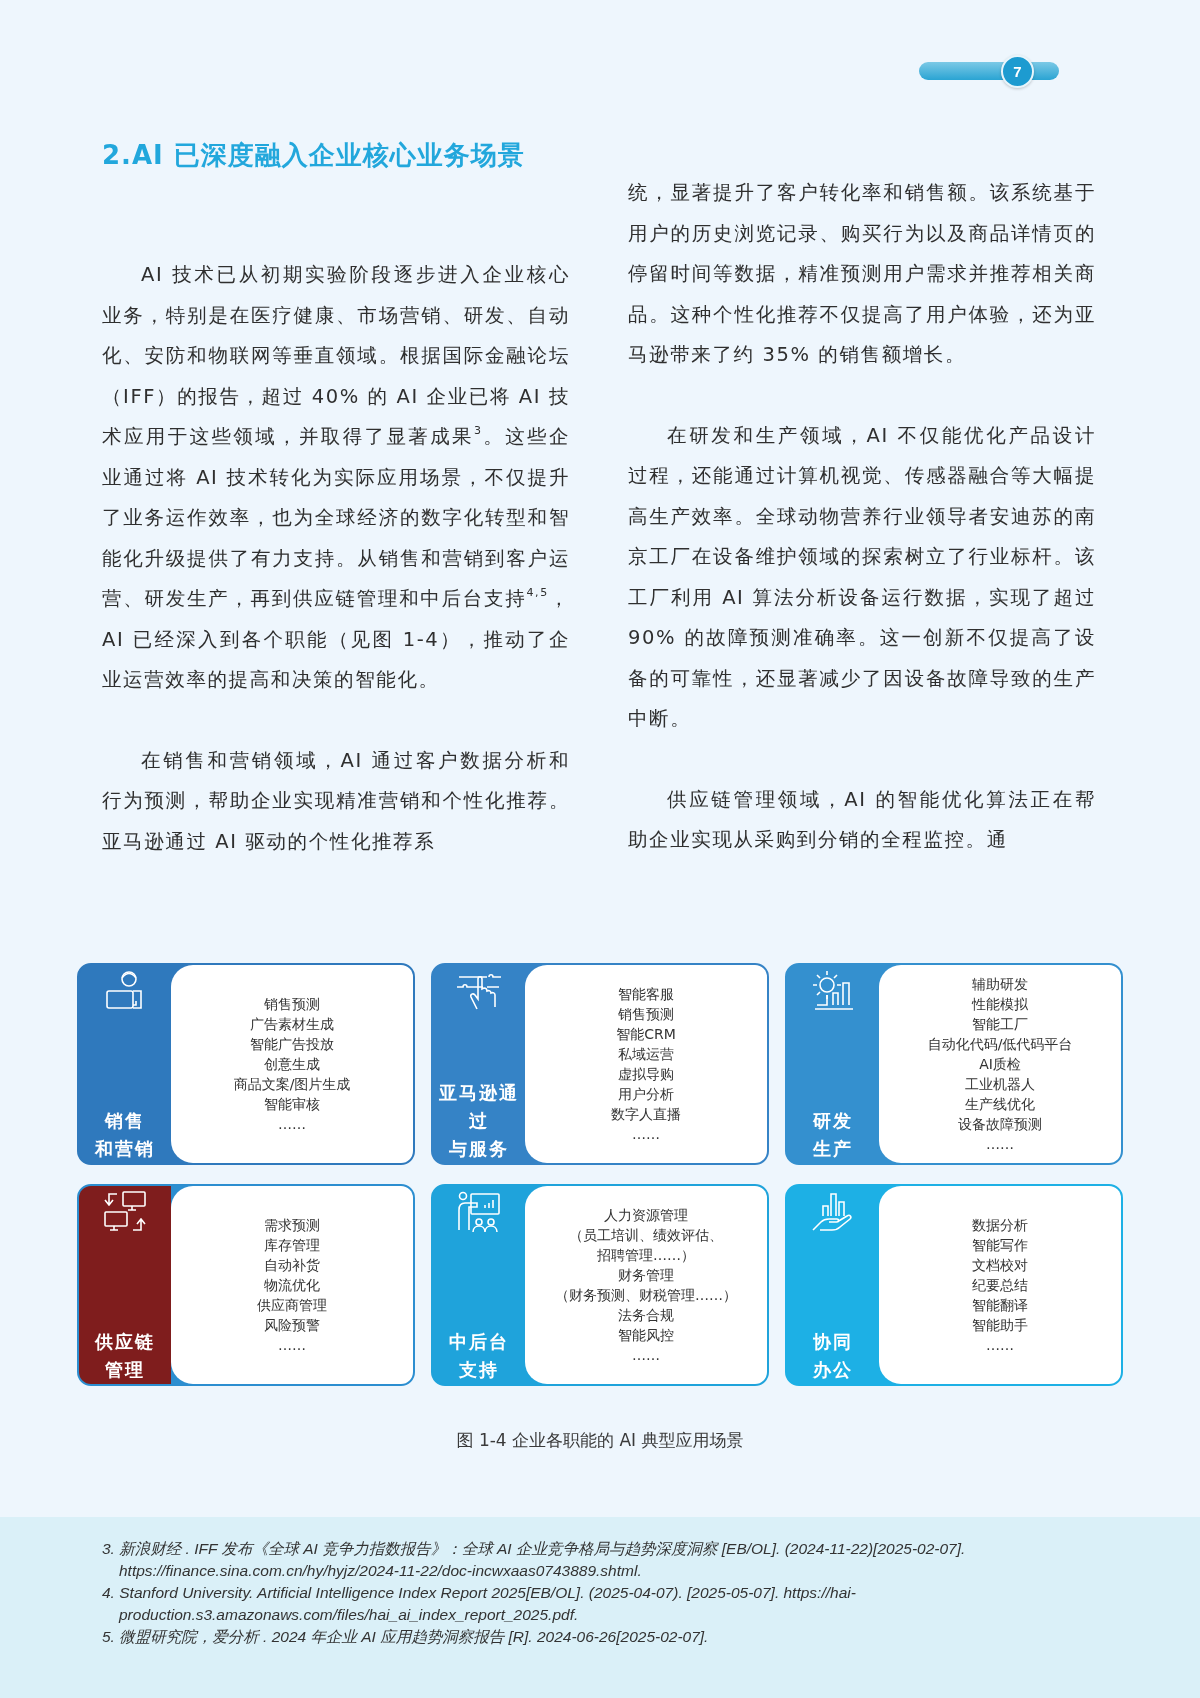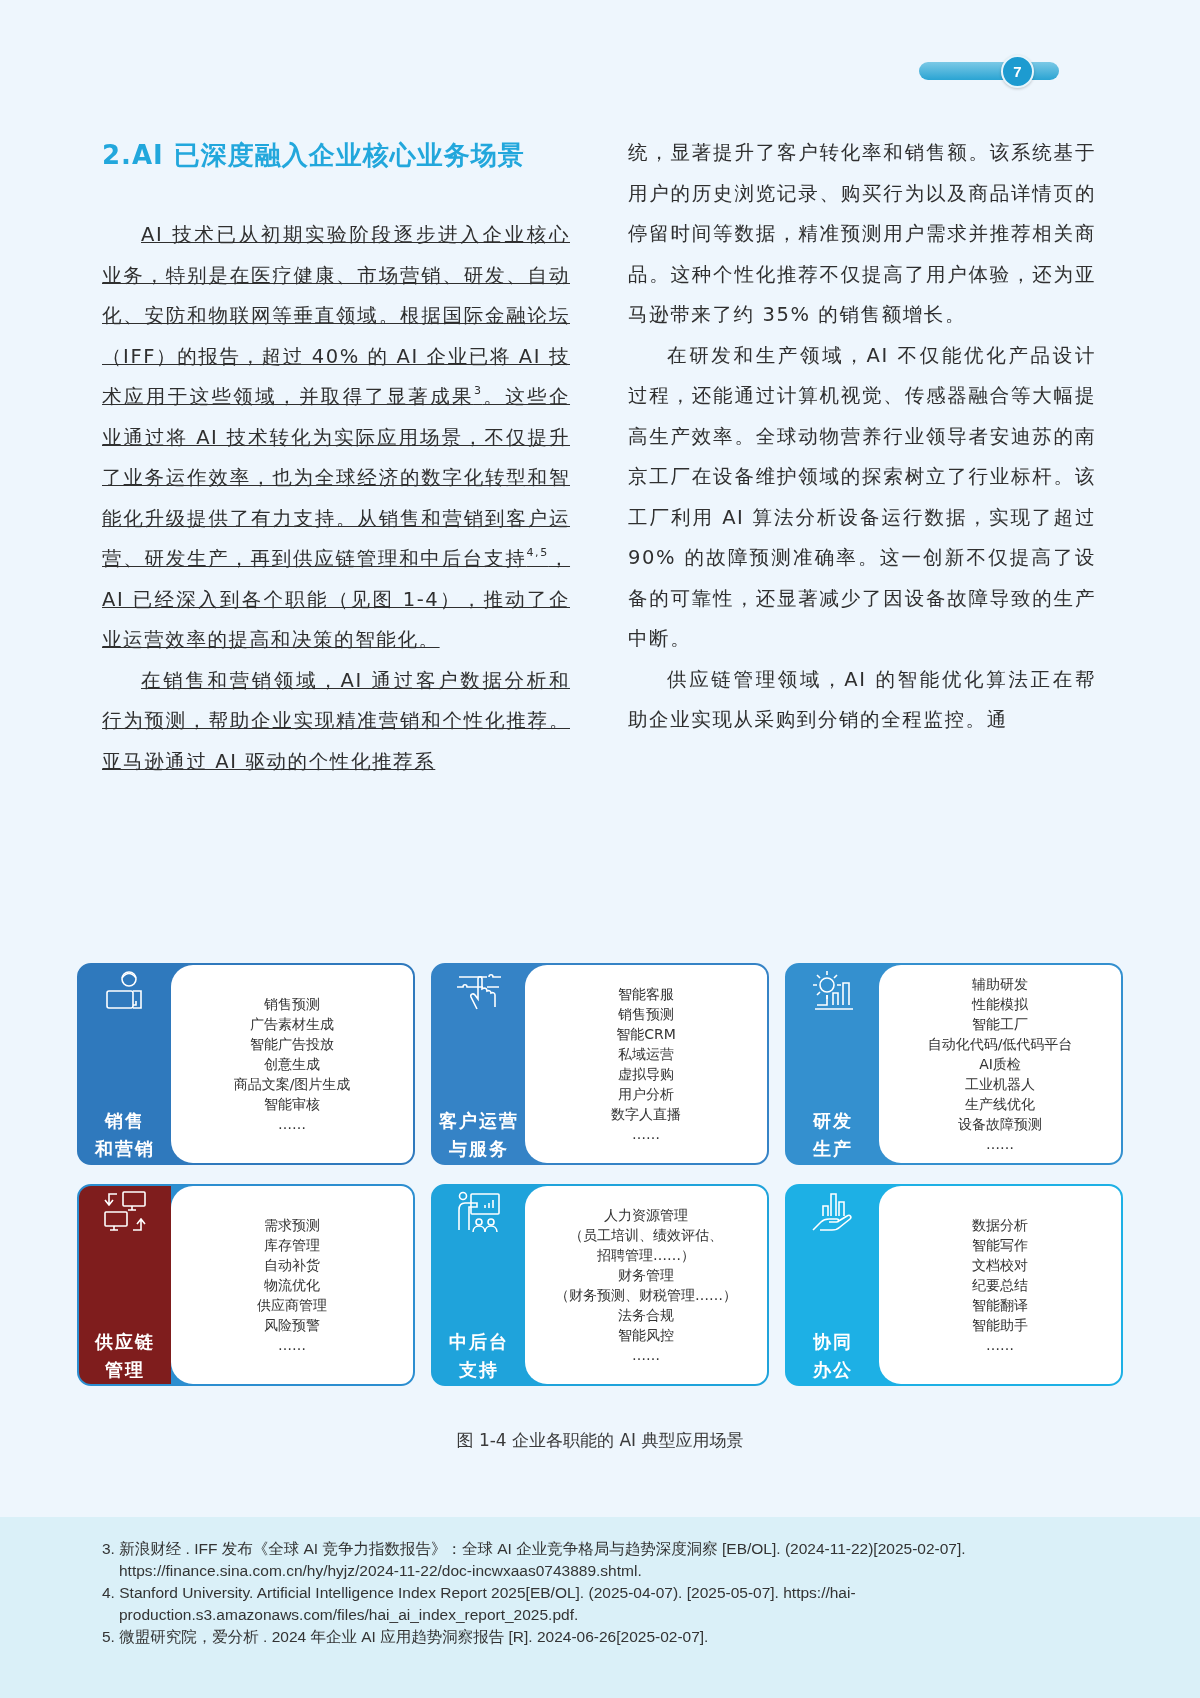--- a/index.html
+++ b/index.html
@@ -26,24 +26,24 @@
   }
   .section-title {
     position: absolute; left: 102px; top: 138px;
     font-size: 26px; font-weight: bold; color: #22a7dc; letter-spacing: 1px;
   }
   .col {
     position: absolute; width: 468px;
     font-size: 19.5px; line-height: 40.5px; letter-spacing: 1.6px;
     text-align: justify; color: #2f2f2f;
   }
-  .col p { text-indent: 2em; }
+  .col p { text-indent: 2em; margin-top: 40px; }
   .col p.cont { text-indent: 0; }
   .col p + p { }
-  #col-left { left: 102px; top: 215px; text-decoration: underline; }
+  #col-left { left: 102px; top: 215px; }
   #col-right { left: 628px; top: 133px; }
   sup { font-size: 11px; vertical-align: 9px; line-height: 0; }
 
   .grid {
     position: absolute; left: 77px; top: 963px; width: 1046px; height: 425px;
     display: grid; grid-template-columns: repeat(3, 338px); grid-template-rows: 202px 202px;
     column-gap: 16px; row-gap: 19px;
   }
   .card {
     position: relative; border-radius: 14px; overflow: hidden;
@@ -65,21 +65,21 @@
   .card .body .item { white-space: nowrap; }
   .caption {
     position: absolute; left: 0; width: 1200px; top: 1429px;
     text-align: center; font-size: 17px; color: #3a3a3a;
   }
   .refs {
     position: absolute; left: 0; top: 1517px; width: 1200px; height: 181px;
     background: #daf0f8; padding: 21px 100px 0 102px;
     font-family: "Liberation Sans", sans-serif; font-size: 15.5px; line-height: 22px; color: #333;
   }
-  .refs .ref { padding-left: 17px; text-indent: -17px; }
+  .refs .ref { padding-left: 17px; text-indent: -17px; font-style: italic; }
 </style>
 </head>
 <body>
 
 <div class="page-badge"></div>
 <div class="page-num">7</div>
 
 <h2 class="section-title">2.AI 已深度融入企业核心业务场景</h2>
 
 <div class="col" id="col-left">
@@ -121,21 +121,21 @@
     <div class="card" style="background: rgb(53, 131, 198); border-color: rgb(53, 131, 198);">
       <div class="side" style="background:#3583c6">
         <span><svg viewBox="0 0 52 52" fill="none" stroke="#fff" stroke-width="1.6">
             <path d="M6 12 h28"></path>
             <path d="M36 12 c0 -3 4 -3 4 0 h8"></path>
             <path d="M4 22 h6 c0 -3 4 -3 4 0 h16"></path>
             <path d="M34 22 h12"></path>
             <path d="M24 44 l-6 -12 c-1 -3 2 -4 4 -2 l3 4 v-20 c0 -3 4 -3 4 0 v10 l2 -1 c2 0 3 1 3 3 c2 -1 4 0 4 2 c2 -1 4 0 4 2 v12"></path>
           </svg></span>
         <div class="label">
-          <div>客户运营</div>
+          <div>亚马逊通过</div>
           <div>与服务</div>
         </div>
       </div>
       <div class="body">
         <div class="item">智能客服</div>
         <div class="item">销售预测</div>
         <div class="item">智能CRM</div>
         <div class="item">私域运营</div>
         <div class="item">虚拟导购</div>
         <div class="item">用户分析</div>

